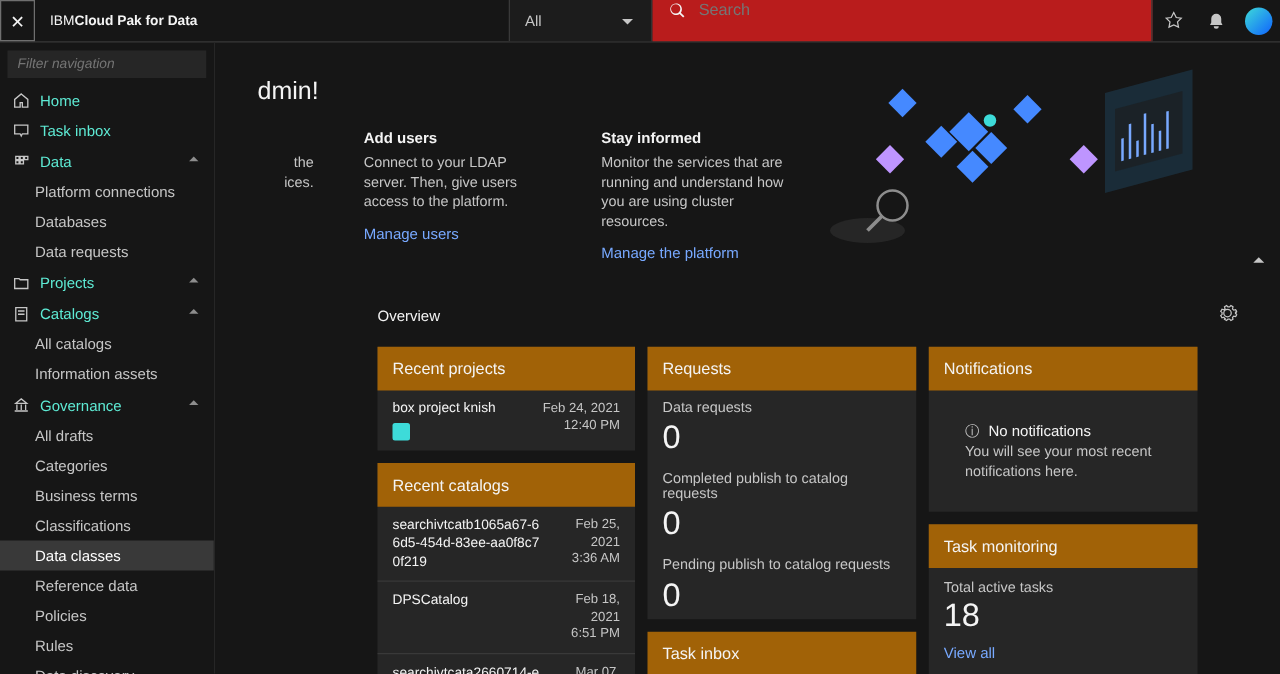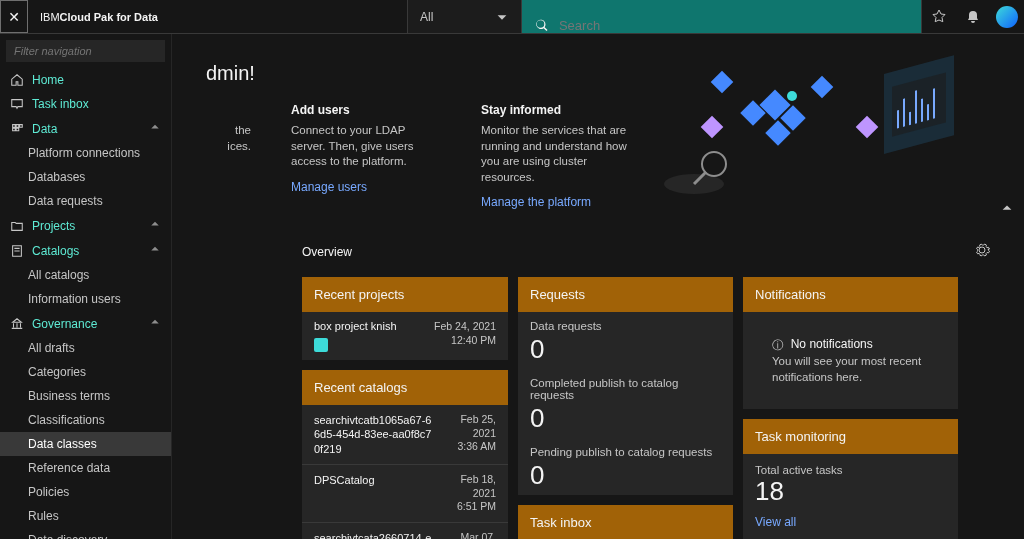--- a/index.html
+++ b/index.html
@@ -50,24 +50,24 @@
   border-left: 1px solid #393939;
   border-right: 1px solid #393939;
   color: #c6c6c6;
   justify-content: space-between;
   background: #1c1c1c;
 }
 .search-dd svg { width: 14px; height: 14px; }
 .search-box {
   width: 400px;
   display: flex;
-  align-items: flex-end;
+  align-items: flex-start;
   padding: 0 12px;
   gap: 10px;
-  background: #0f766e;
+  background: #b91c1c;
   border-right: 1px solid #393939;
 }
 .search-box input {
   background: transparent;
   border: none;
   color: #c6c6c6;
   outline: none;
   font-size: 13px;
   width: 100%;
 }
@@ -311,21 +311,21 @@
           </span>
           <span>Catalogs</span>
           <span class="chev"><svg width="12" height="12" viewBox="0 0 16 16">
               <path d="M3 10l5-5 5 5z"></path>
             </svg></span>
         </div>
         <div class="nav-item sub">
           <span>All catalogs</span>
         </div>
         <div class="nav-item sub">
-          <span>Information users</span>
+          <span>Information assets</span>
         </div>
         <div class="nav-item">
           <span class="nav-ic">
             <svg width="14" height="14" viewBox="0 0 16 16">
               <path d="M2 13h12M3 6h10l-5-4zM4 7v5M8 7v5M12 7v5" fill="none" stroke="currentColor" stroke-width="1.2"></path>
             </svg>
           </span>
           <span>Governance</span>
           <span class="chev"><svg width="12" height="12" viewBox="0 0 16 16">
               <path d="M3 10l5-5 5 5z"></path>

